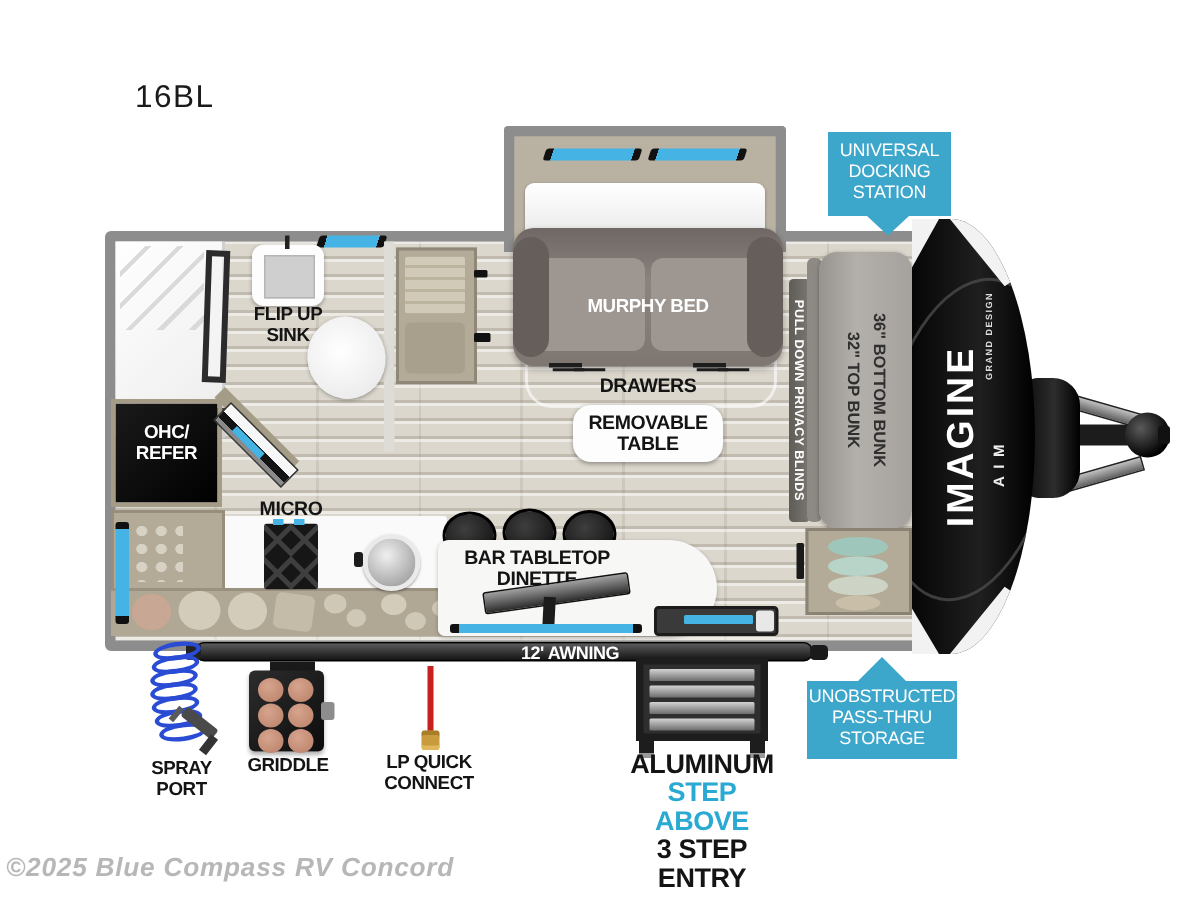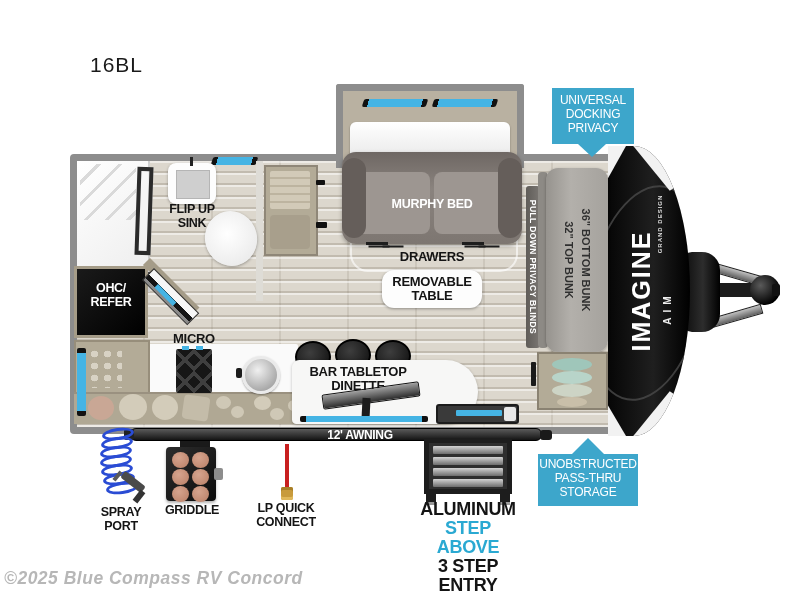--- a/index.html
+++ b/index.html
@@ -174,21 +174,21 @@
   <div class="abs" style="left:354px;top:417px;width:24px;height:5px;background:#1c1c1c;border-radius:2px;"></div>
   <div class="abs" style="left:300px;top:416px;width:128px;height:6px;background:linear-gradient(90deg,#111 0 6px,var(--window-blue) 6px calc(100% - 6px),#111 calc(100% - 6px));border-radius:2px;"></div>
 
   <div class="abs" style="left:436px;top:404px;width:83px;height:20px;background:#3a3a3a;border:2px solid #1c1c1c;border-radius:3px;box-sizing:border-box;"></div>
   <div class="abs" style="left:456px;top:410px;width:46px;height:6px;background:var(--window-blue);border-radius:1px;"></div>
   <div class="abs" style="left:504px;top:407px;width:12px;height:14px;background:#e8e8e8;border-radius:2px;"></div>
 
   <div class="abs" style="left:130px;top:428px;width:412px;height:13px;background:linear-gradient(180deg,#5a5a5a,#141414);border:1px solid #000;border-radius:6px;box-sizing:border-box;"></div>
   <div class="abs" style="left:124px;top:429px;width:10px;height:11px;background:#222;border-radius:2px;"></div>
   <div class="abs" style="left:540px;top:430px;width:12px;height:10px;background:#1a1a1a;border-radius:3px;"></div>
-  <div class="lbl whitetxt" style="left:320px;top:429px;width:80px;font-size:12px;color:#fff;">12' AWNING</div>
+  <div class="lbl whitetxt" style="left:340px;top:429px;width:80px;font-size:12px;color:#fff;">12' AWNING</div>
 
   <div class="abs" style="left:424px;top:438px;width:88px;height:56px;border:5px solid #1d1d1d;background:#2e2e2e;box-sizing:border-box;">
     <div class="slat"></div>
     <div class="slat"></div>
     <div class="slat"></div>
     <div class="slat"></div>
   </div>
   <div class="abs" style="left:426px;top:492px;width:10px;height:10px;background:#1d1d1d;border-bottom:3px solid #999;"></div>
   <div class="abs" style="left:500px;top:492px;width:10px;height:10px;background:#1d1d1d;border-bottom:3px solid #999;"></div>
   <div class="lbl" style="left:418px;top:500px;width:100px;font-size:18px;line-height:1.05;">
@@ -226,21 +226,21 @@
   <div class="abs" style="left:285px;top:444px;width:4px;height:45px;background:var(--lp-red);"></div>
   <div class="abs" style="left:281px;top:487px;width:12px;height:13px;background:#c89b3c;border-radius:2px;box-shadow:inset 0 3px 0 #a87f28, inset 0 -3px 0 #e0b85a;"></div>
   <div class="lbl" style="left:246px;top:502px;width:80px;font-size:12.5px;">
     <div>LP QUICK</div>
     <div>CONNECT</div>
   </div>
 
   <div class="callout-box" style="left:552px;top:88px;width:82px;height:56px;font-size:12px;padding-top:6px;box-sizing:border-box;">
     <div>UNIVERSAL</div>
     <div>DOCKING</div>
-    <div>PRIVACY</div>
+    <div>STATION</div>
   </div>
   <div class="abs" style="left:578px;top:144px;width:0;height:0;border-left:14px solid transparent;border-right:14px solid transparent;border-top:13px solid var(--callout-blue);"></div>
 
   <div class="abs" style="left:572px;top:438px;width:0;height:0;border-left:16px solid transparent;border-right:16px solid transparent;border-bottom:16px solid var(--callout-blue);"></div>
   <div class="callout-box" style="left:538px;top:454px;width:100px;height:52px;font-size:12px;padding-top:4px;box-sizing:border-box;">
     <div>UNOBSTRUCTED</div>
     <div>PASS-THRU</div>
     <div>STORAGE</div>
   </div>
 

